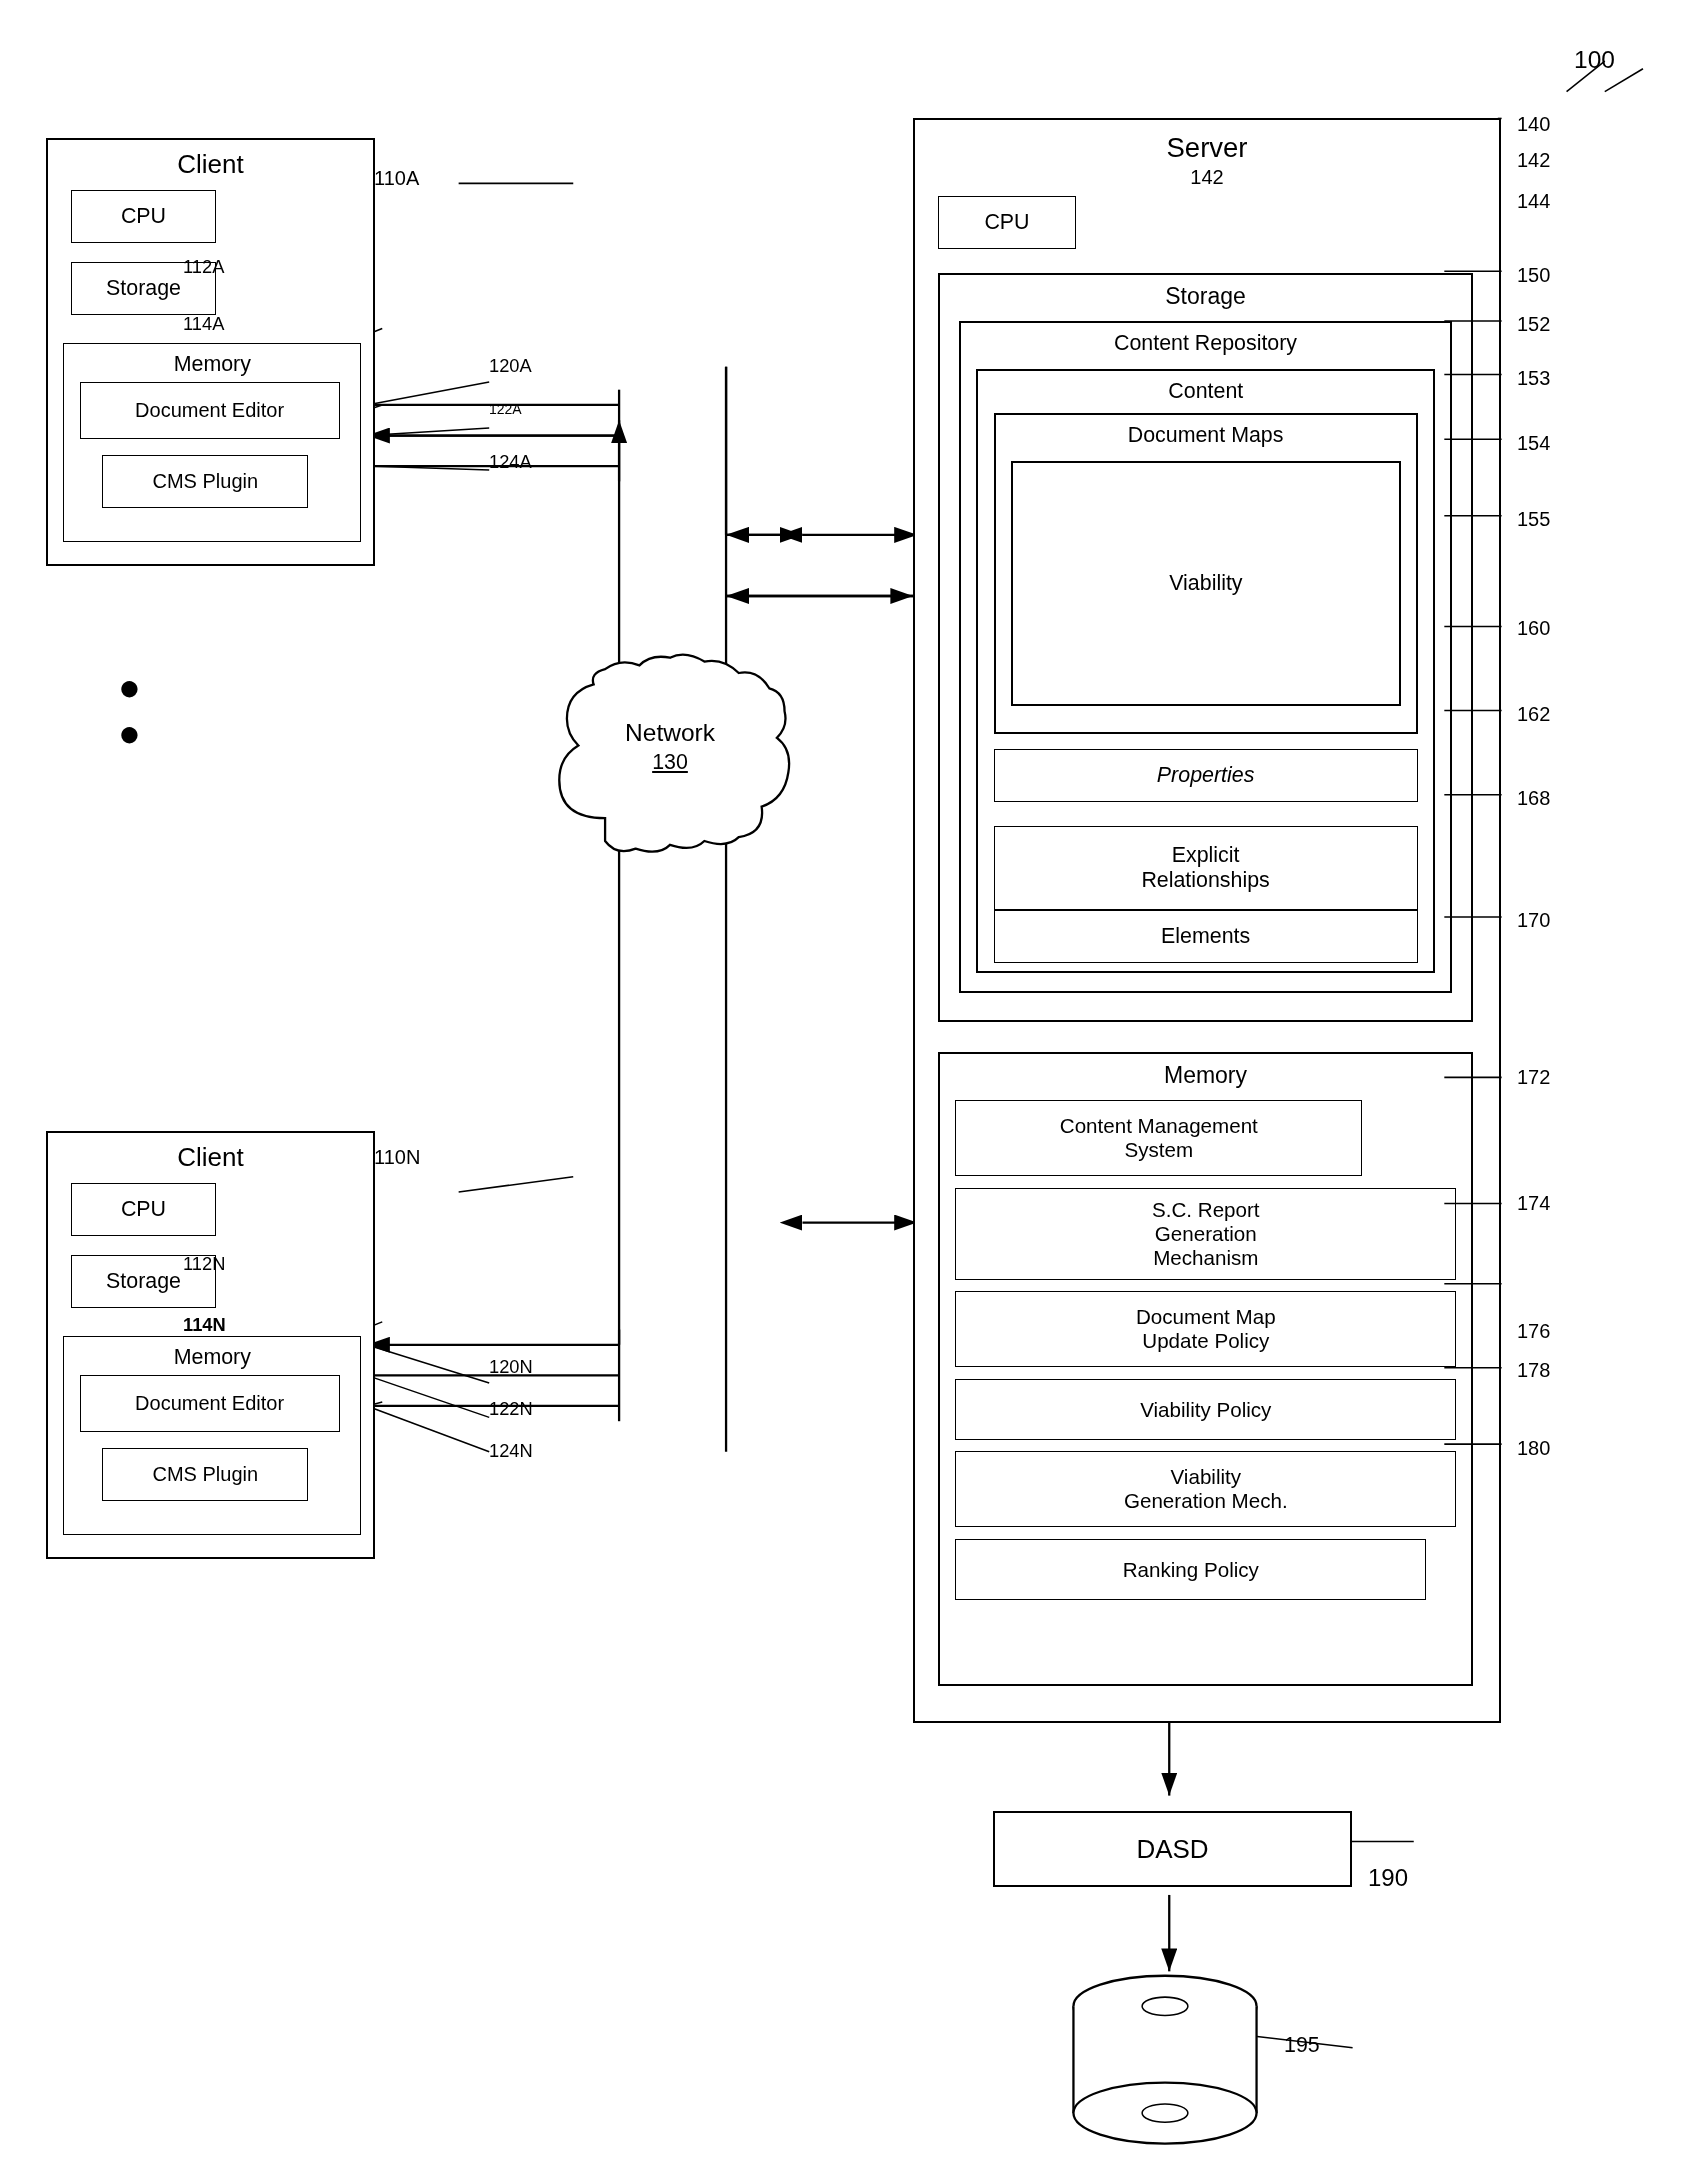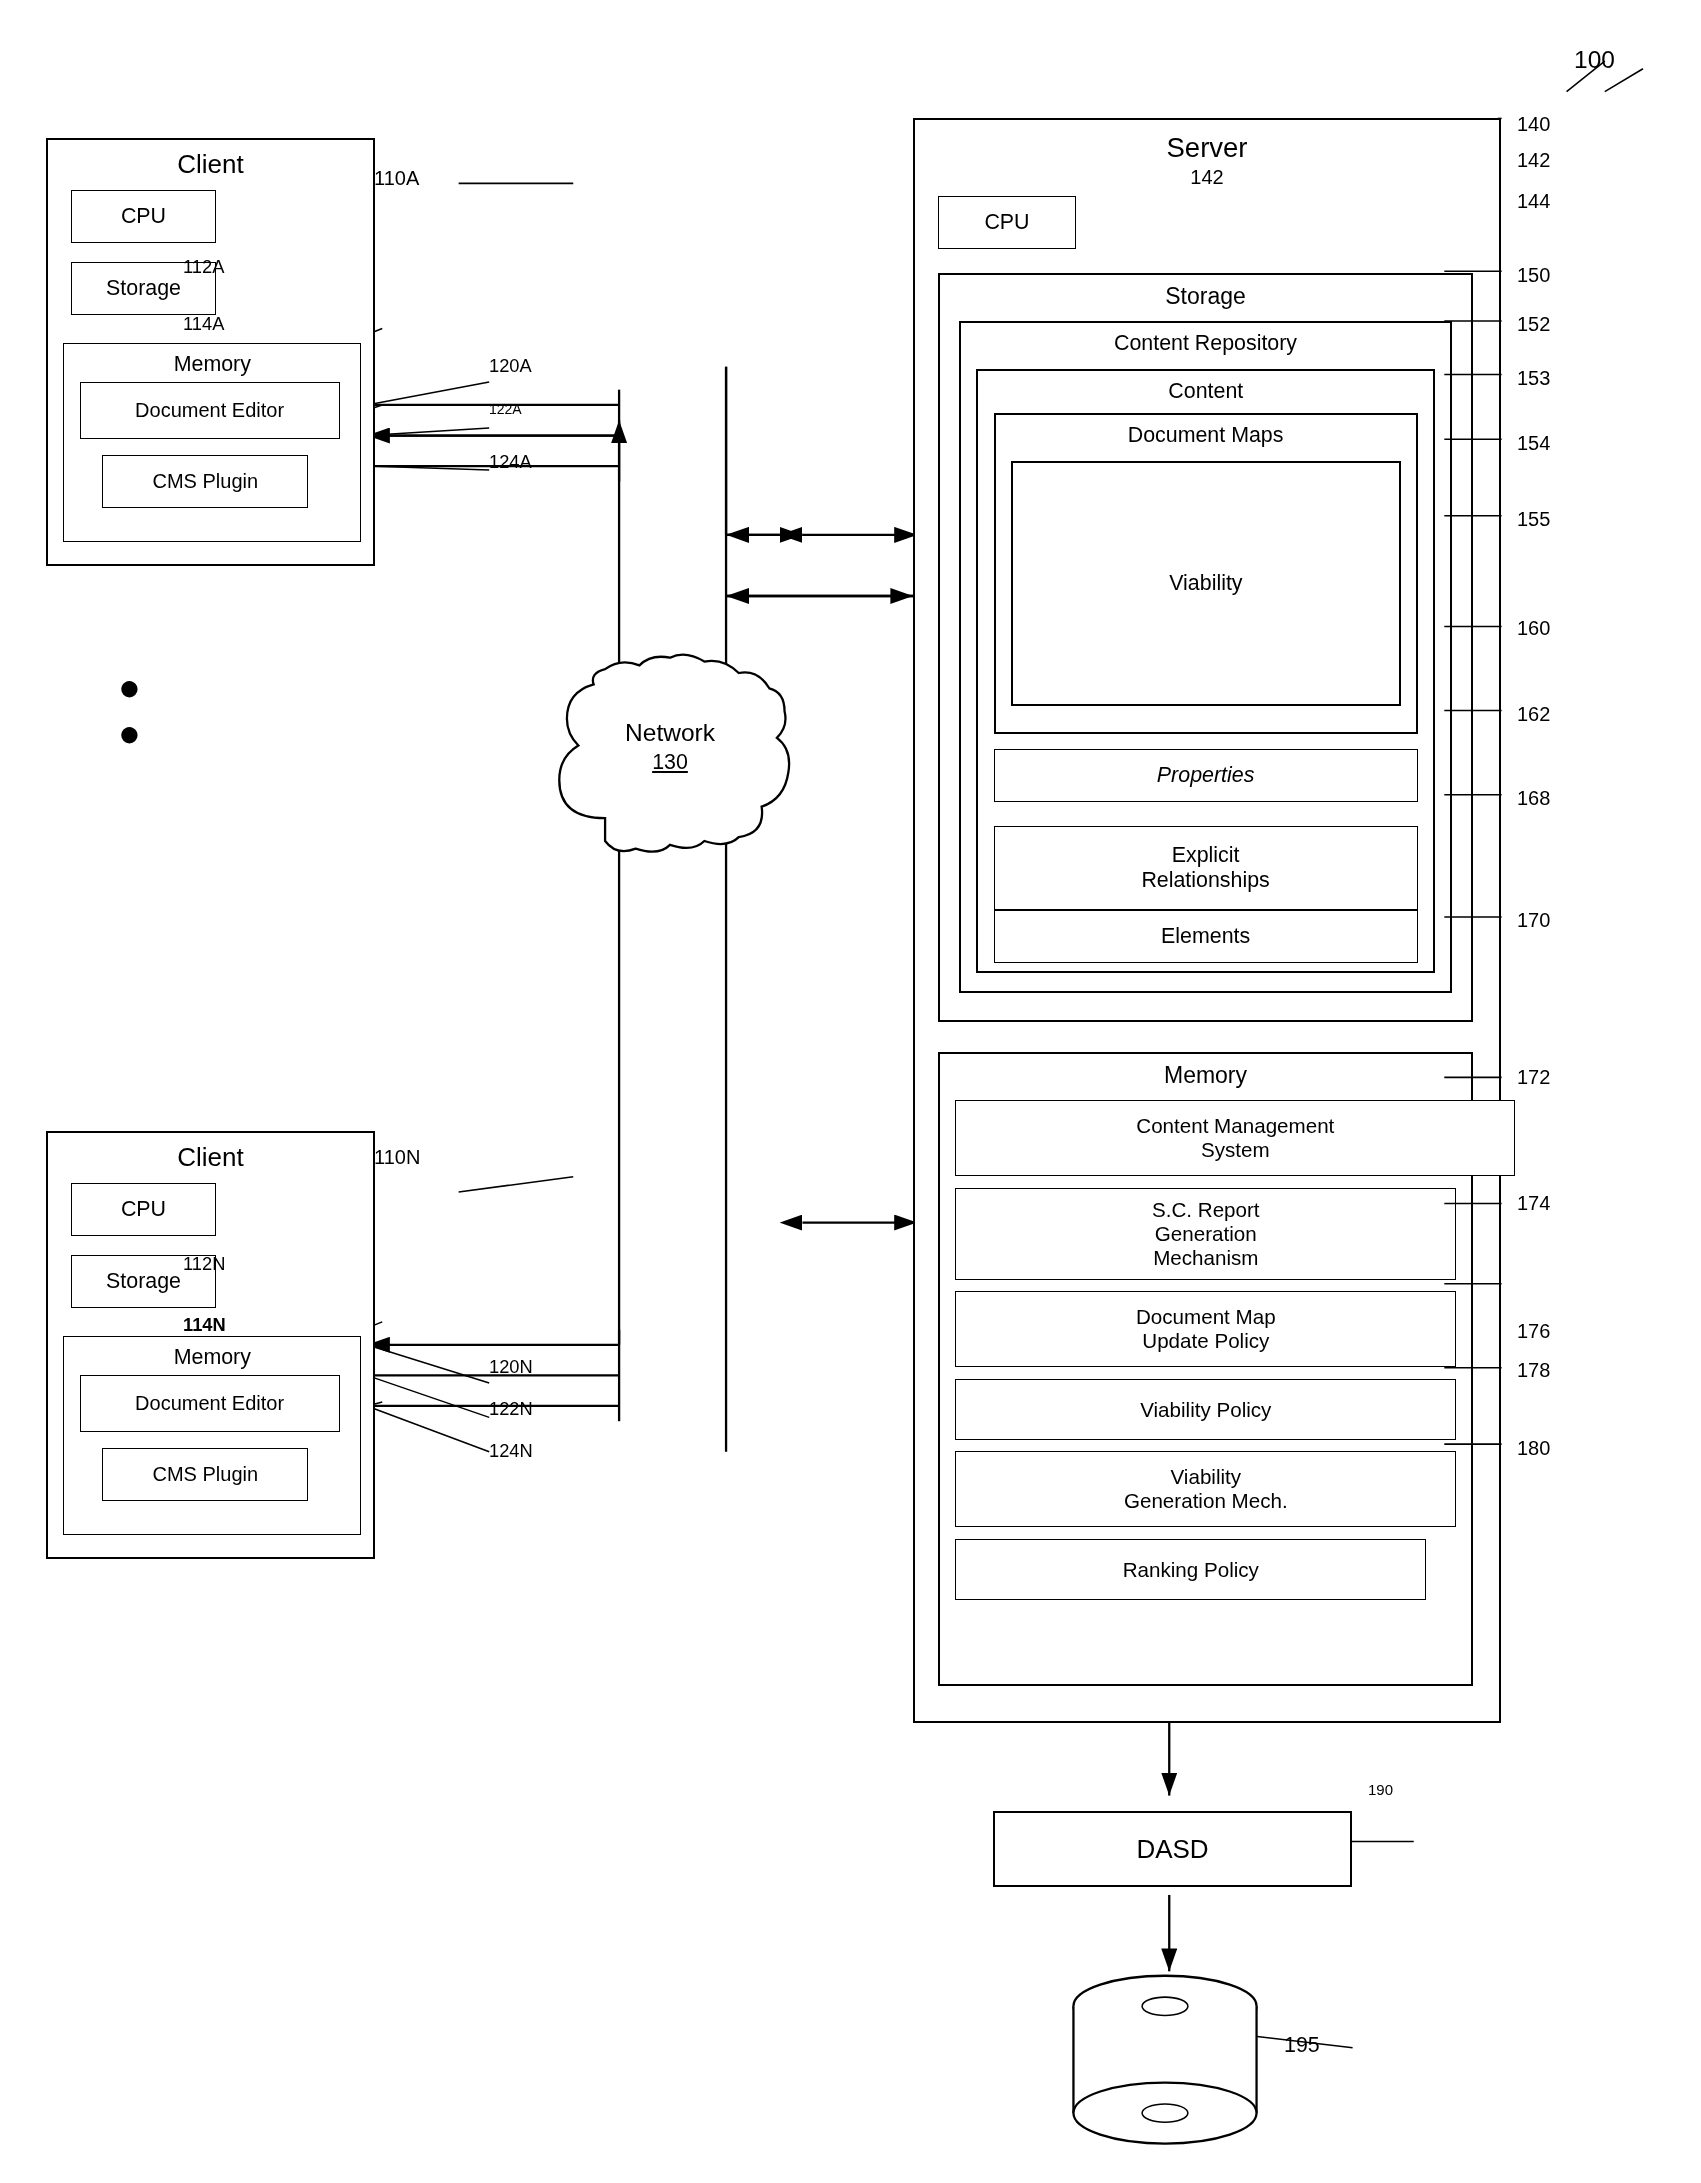--- a/index.html
+++ b/index.html
@@ -326,21 +326,21 @@
           <div class="box-thin" style="position:absolute; left:15.3px; top:539px; width:424px; height:53px; border:1.5px solid #000;">
             <span style="font-size:21.4px;">Elements</span>
           </div>
         </div>
       </div>
     </div>
 
     <div class="box-thin" style="position:absolute; left:23px; top:932px; width:535px; height:634px; border:2.3px solid #000;">
       <span style="position:absolute; top:7.6px; left:50%; transform:translateX(-50%); font-size:23px;">Memory</span>
 
-      <div class="box-thin" style="position:absolute; left:15.3px; top:46px; width:560px; height:76px; border:1.5px solid #000;">
+      <div class="box-thin" style="position:absolute; left:15.3px; top:46px; width:407px; height:76px; border:1.5px solid #000;">
         <span style="font-size:20.6px; text-align:center; white-space:pre-line;">Content Management
 System</span>
       </div>
 
       <div class="box-thin" style="position:absolute; left:15.3px; top:134px; width:501px; height:92px; border:1.5px solid #000;">
         <span style="font-size:20.6px; text-align:center; white-space:pre-line;">S.C. Report
 Generation
 Mechanism</span>
       </div>
 
@@ -434,21 +434,21 @@
   </div>
 
   <div class="label" style="left:1517px; top:1437px;">
     <span>180</span>
   </div>
 
   <div class="box" style="left:993px; top:1811px; width:359px; height:76px; border:2.3px solid #000;">
     <span style="font-size:26px;">DASD</span>
   </div>
 
-  <div class="label" style="left:1368px; top:1781px; font-size:15px;">
+  <div class="label" style="left:1368px; top:1864px; font-size:24px;">
     <span>190</span>
   </div>
 
   <div class="disk-shape" style="left:1062px; top:1968px; width:206px; height:191px;">
     <svg width="206" height="191" viewBox="0 0 270 250">
 
       <ellipse cx="135" cy="50" rx="120" ry="40" fill="white" stroke="#000" stroke-width="3"></ellipse>
       <rect x="15" y="50" width="240" height="140" fill="white" stroke="none"></rect>
       <line x1="15" y1="50" x2="15" y2="190" stroke="#000" stroke-width="3"></line>
       <line x1="255" y1="50" x2="255" y2="190" stroke="#000" stroke-width="3"></line>

